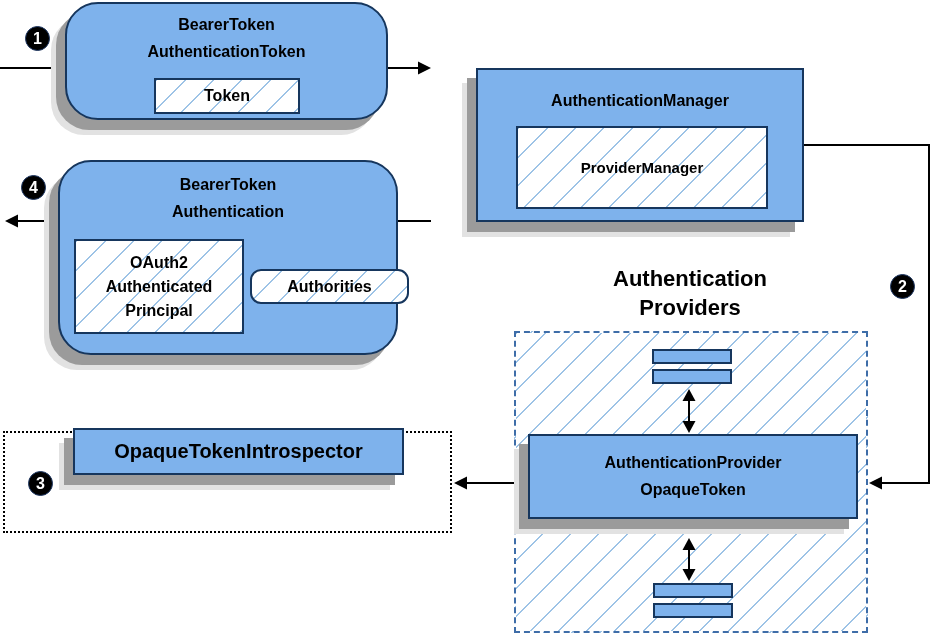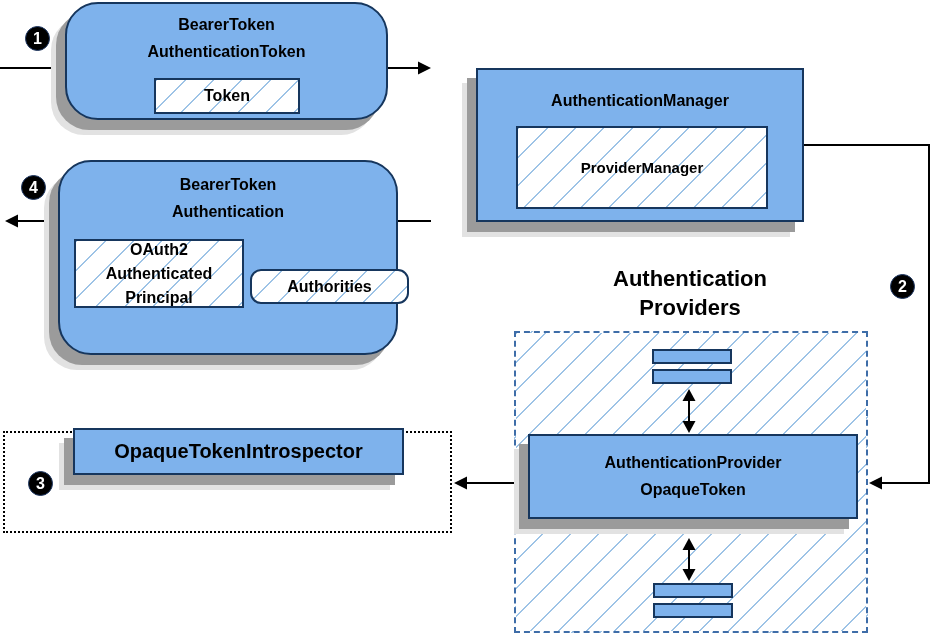--- a/index.html
+++ b/index.html
@@ -182,21 +182,21 @@
     <div class="hatchbox" style="left:38px;top:56px;width:252px;height:83px;font-size:15px;">
       <span>ProviderManager</span>
     </div>
   </div>
 
   <div class="node rounded" style="left:58px;top:160px;width:340px;height:195px;">
     <div class="node-title" style="top:9px;">
       <div>BearerToken</div>
       <div>Authentication</div>
     </div>
-    <div class="hatchbox" style="left:14px;top:77px;width:170px;height:69px;">
+    <div class="hatchbox" style="left:14px;top:77px;width:170px;height:95px;">
       <div>OAuth2</div>
       <div>Authenticated</div>
       <div>Principal</div>
     </div>
     <div class="hatchbox" style="left:190px;top:107px;width:159px;height:35px;border-radius:11px;">
       <span>Authorities</span>
     </div>
   </div>
 
   <div class="area-label">

